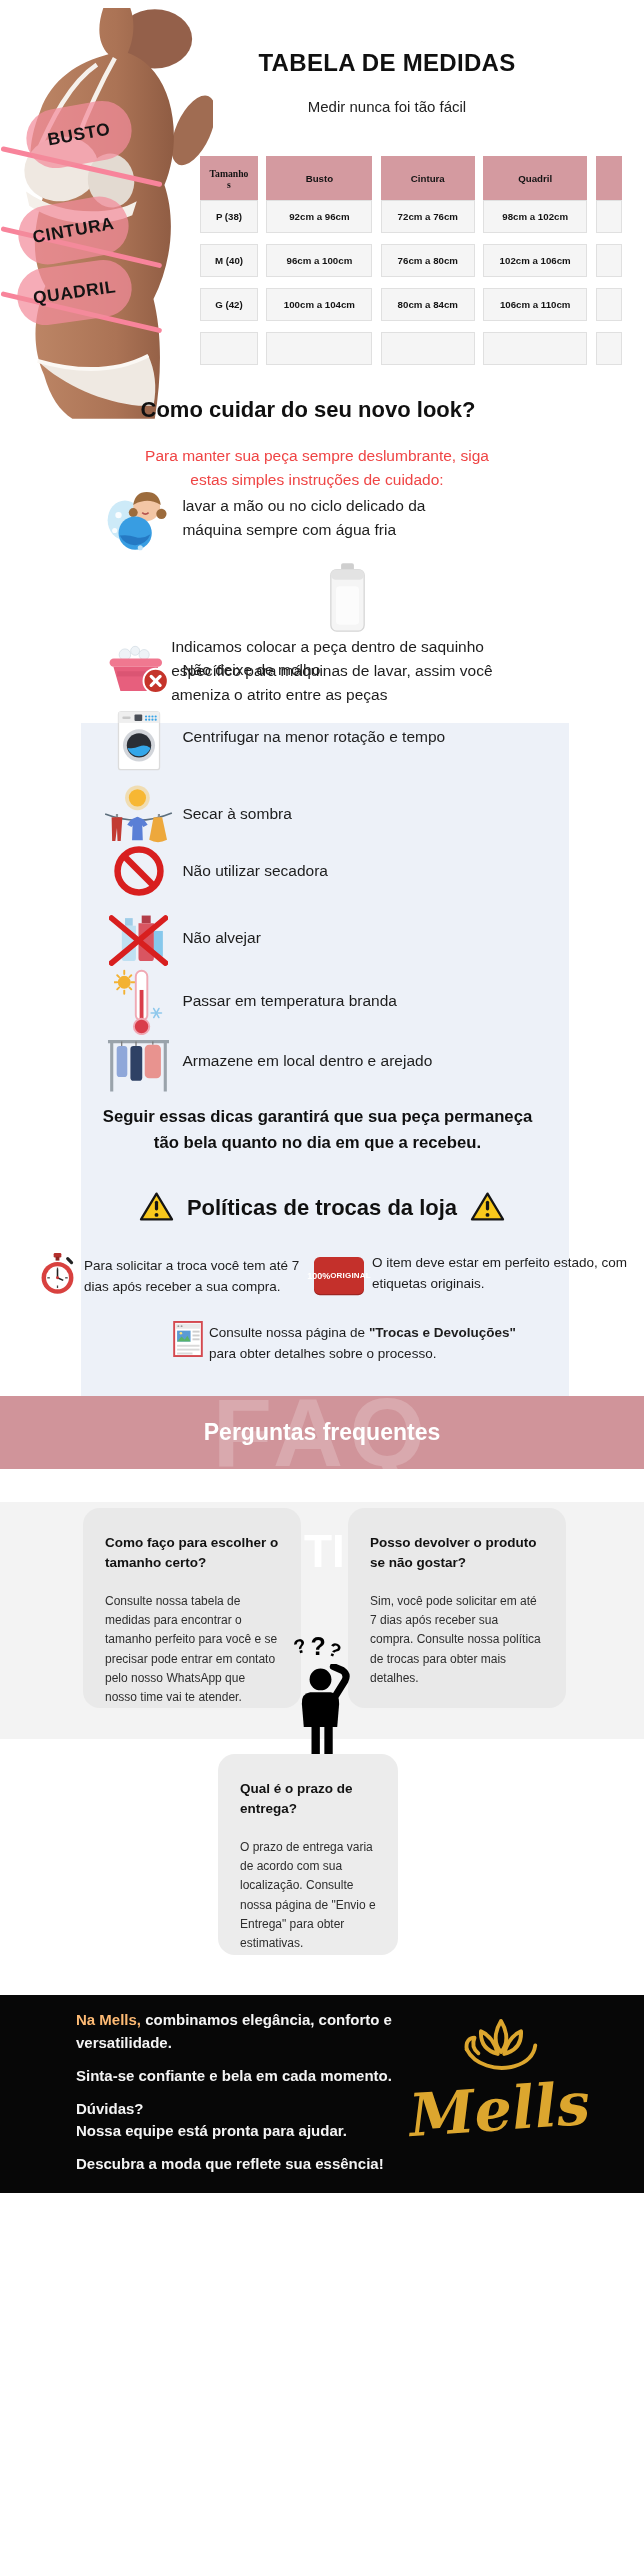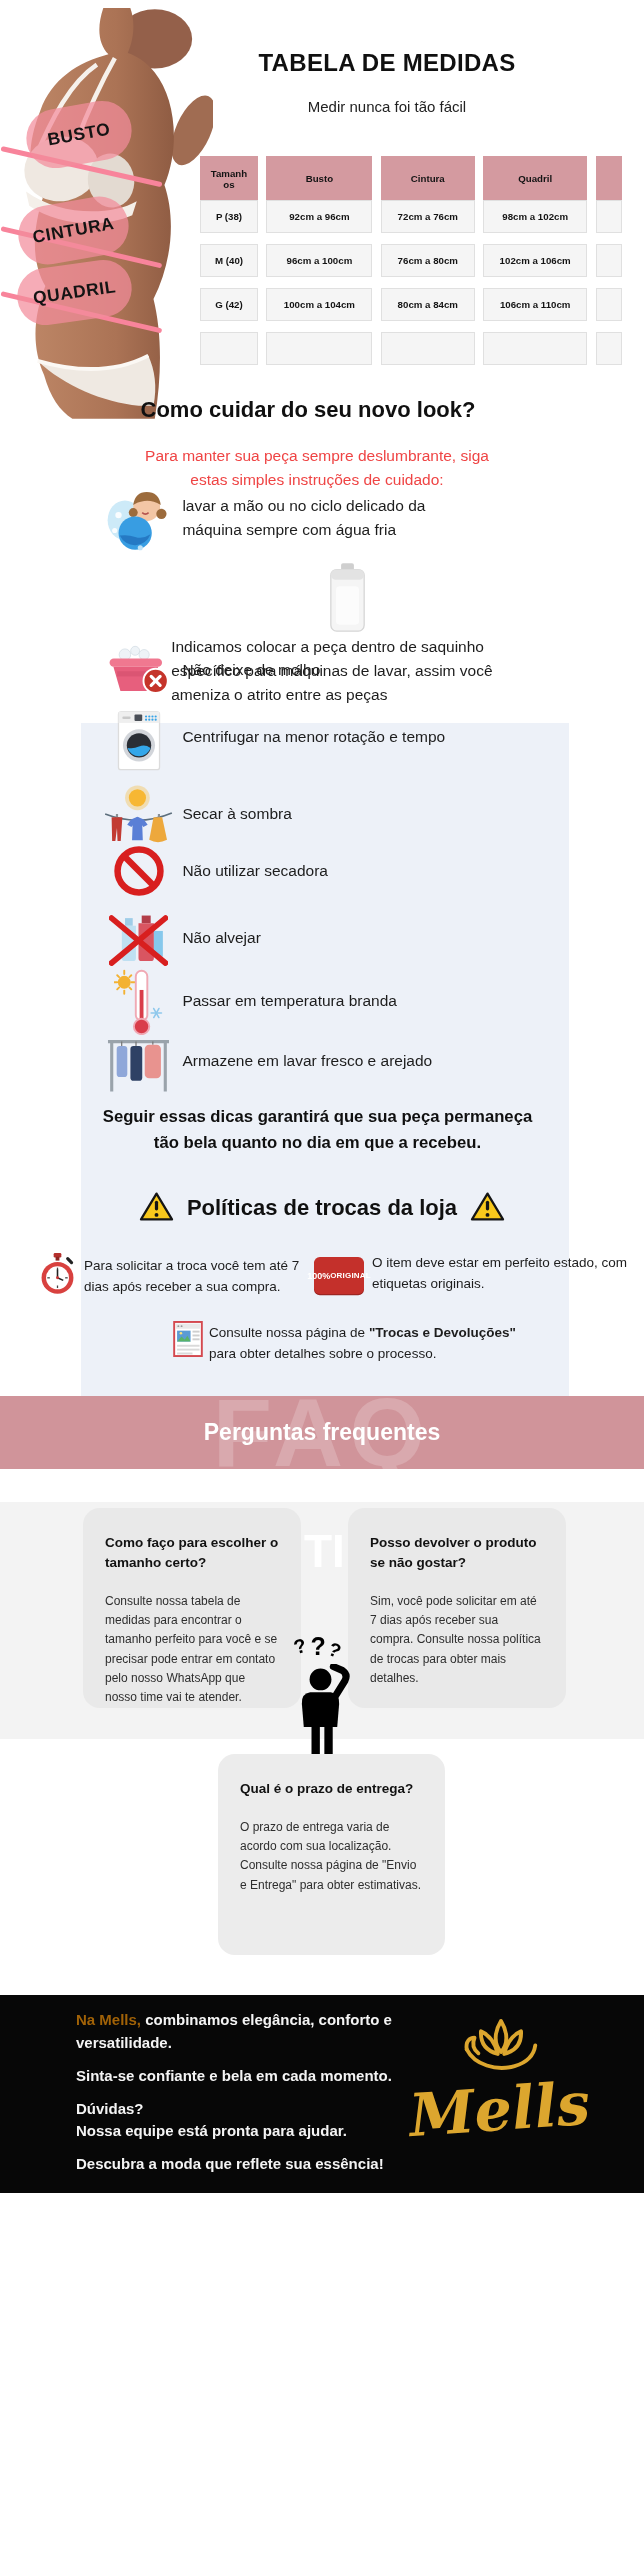--- a/index.html
+++ b/index.html
@@ -8,21 +8,21 @@
   .abs{position:absolute;}
   p{margin:0;}
 
   
   .chart-title{left:213px;top:49px;width:348px;text-align:center;font-size:24px;font-weight:800;letter-spacing:0.3px;color:#101010;}
   .chart-subtitle{left:213px;top:98px;width:348px;text-align:center;font-size:15px;color:#222;}
   .size-table{left:200px;top:156px;display:grid;grid-template-columns:58px 106px 94px 104px 26px;
               grid-auto-rows:33px;column-gap:8.4px;row-gap:11px;}
   .size-table .hcell{background:#d49aa0;display:flex;align-items:center;justify-content:center;
               font-weight:700;font-size:9.7px;color:#141414;text-align:center;height:45px;padding:0 3.9px;box-sizing:border-box;}
-  .size-table .hcell.first{word-break:break-word;padding:0 8px;}
+  .size-table .hcell.first{word-break:break-word;padding:0 8px;font-family:Liberation Serif, serif;}
   .size-table .cell{background:#f5f5f5;border:0.6px solid #e0e0e0;display:flex;align-items:center;justify-content:center;
               font-weight:700;font-size:9.7px;color:#141414;box-sizing:border-box;}
 
   
   .mannequin{left:0;top:7.7px;width:213px;height:412px;}
   .m-line{position:absolute;height:5.2px;width:165px;background:#f8849b;border-radius:2.6px;transform-origin:left center;}
   .m-blob{position:absolute;background:rgba(242,140,155,.72);border-radius:31px;display:flex;align-items:center;justify-content:center;}
   .m-label{font-size:17.4px;font-weight:800;color:#141414;letter-spacing:0.6px;}
 
   
@@ -55,21 +55,21 @@
   .faq-a{font-size:12px;line-height:19.3px;color:#2e2e2e;}
   .person{left:290px;top:1632px;width:77px;height:122px;z-index:3;}
   .qmarks{position:absolute;left:3.9px;top:0;display:flex;gap:4.5px;align-items:center;font-weight:800;color:#000;}
   .qmarks .q1{font-size:20px;transform:rotate(-16deg);}
   .qmarks .q2{font-size:25px;}
   .qmarks .q3{font-size:19.3px;transform:rotate(22deg) translateY(3.9px);}
 
   
   .footer{left:0;top:1995px;width:644px;height:198px;background:#070707;}
   .footer p{position:absolute;left:76px;font-size:15px;font-weight:700;color:#f4f4f4;line-height:22.5px;}
-  .gold{color:#a16207;}
+  .gold{color:#fdba74;}
   .brand-script{position:absolute;left:403px;top:80px;width:193px;text-align:center;
                 font-family:"DejaVu Serif", serif;font-style:italic;font-weight:700;font-size:59px;
                 color:#dca62e;transform:rotate(-4deg);}
 </style>
 </head>
 <body>
 
 <div class="page">
 
   <div class="abs mannequin">
@@ -301,21 +301,21 @@
         <path d="M8,20 H106" stroke="#9aa3ab" stroke-width="5"></path>
         <path d="M14,20 V100 M100,20 V100" stroke="#9aa3ab" stroke-width="5"></path>
         <line x1="30" y1="20" x2="30" y2="27" stroke="#777" stroke-width="2"></line>
         <line x1="53" y1="20" x2="53" y2="27" stroke="#777" stroke-width="2"></line>
         <line x1="80" y1="20" x2="80" y2="25" stroke="#777" stroke-width="2"></line>
         <rect x="22" y="27" width="17" height="50" rx="5" fill="#8fa7d9"></rect>
         <rect x="44" y="27" width="19" height="56" rx="5" fill="#2e4165"></rect>
         <rect x="67" y="25" width="26" height="54" rx="7" fill="#e8938f"></rect>
       </svg>
     </div>
-    <div class="care-text">Armazene em lavar fresco e arejado</div>
+    <div class="care-text">Armazene em local dentro e arejado</div>
   </div>
 
   <div class="abs care-closing">
     <div>Seguir essas dicas garantirá que sua peça permaneça</div>
     <div>tão bela quanto no dia em que a recebeu.</div>
   </div>
 
   <div class="abs policies-title-row">
     <span>
       <svg width="35" height="31" viewBox="0 0 54 48">
@@ -388,21 +388,21 @@
   <div class="abs faq-sec-watermark">TI</div>
 
   <div class="faq-card" style="left:83px;top:1508px;width:218px;height:200px;">
     <div class="faq-q">Como faço para escolher o tamanho certo?</div>
     <div class="faq-a">Consulte nossa tabela de medidas para encontrar o tamanho perfeito para você e se precisar pode entrar em contato pelo nosso WhatsApp que nosso time vai te atender.</div>
   </div>
   <div class="faq-card" style="left:348px;top:1508px;width:218px;height:200px;">
     <div class="faq-q">Posso devolver o produto se não gostar?</div>
     <div class="faq-a">Sim, você pode solicitar em até 7 dias após receber sua compra. Consulte nossa política de trocas para obter mais detalhes.</div>
   </div>
-  <div class="faq-card" style="left:218px;top:1754px;width:227px;height:201px;background:#ececec;">
+  <div class="faq-card" style="left:218px;top:1754px;width:180px;height:201px;background:#ececec;">
     <div class="faq-q">Qual é o prazo de entrega?</div>
     <div class="faq-a">O prazo de entrega varia de acordo com sua localização. Consulte nossa página de "Envio e Entrega" para obter estimativas.</div>
   </div>
 
   <div class="abs person">
     <div class="qmarks">
       <span class="q1">?</span>
       <span class="q2">?</span>
       <span class="q3">?</span>
     </div>

